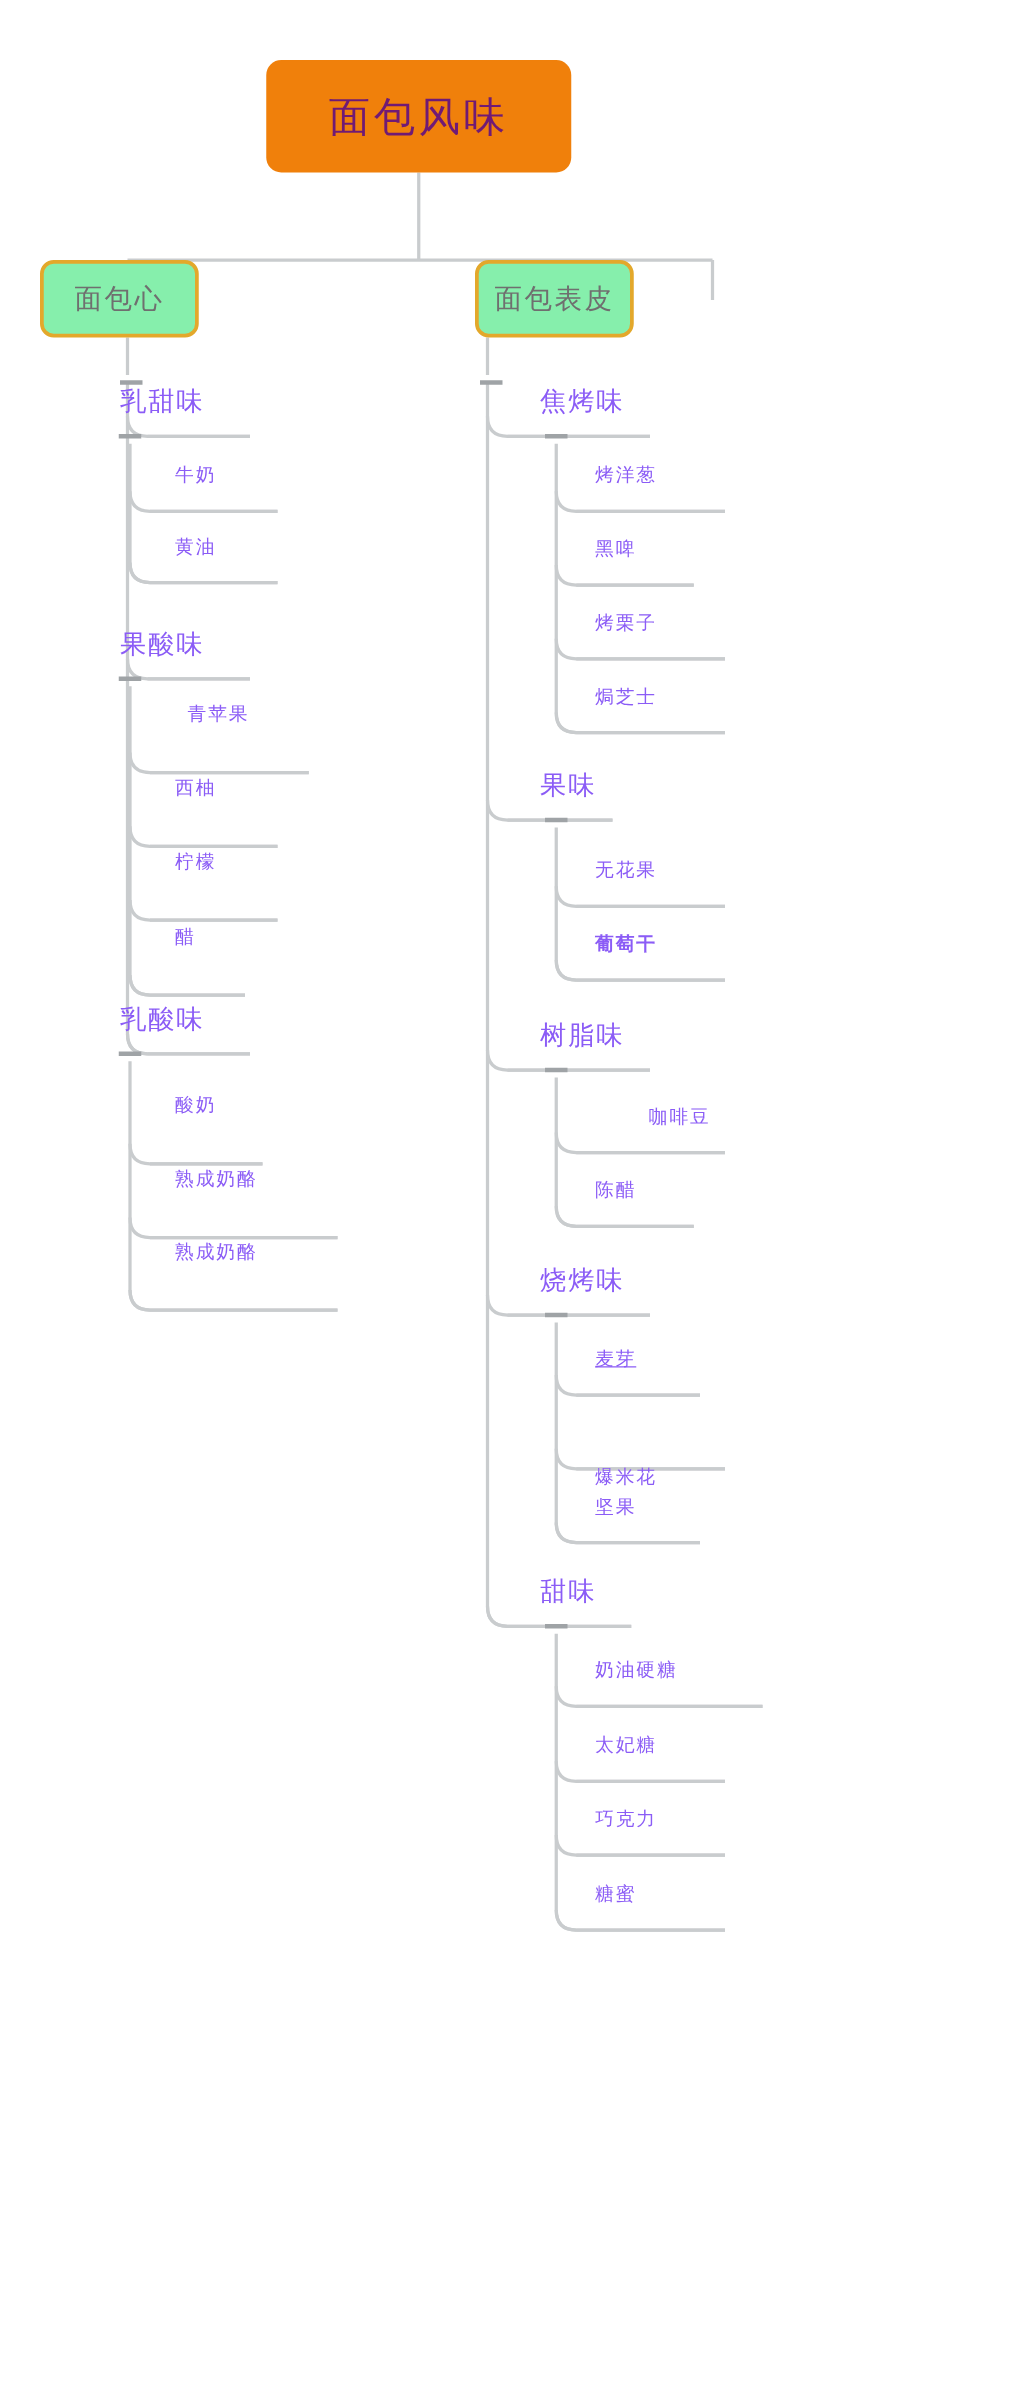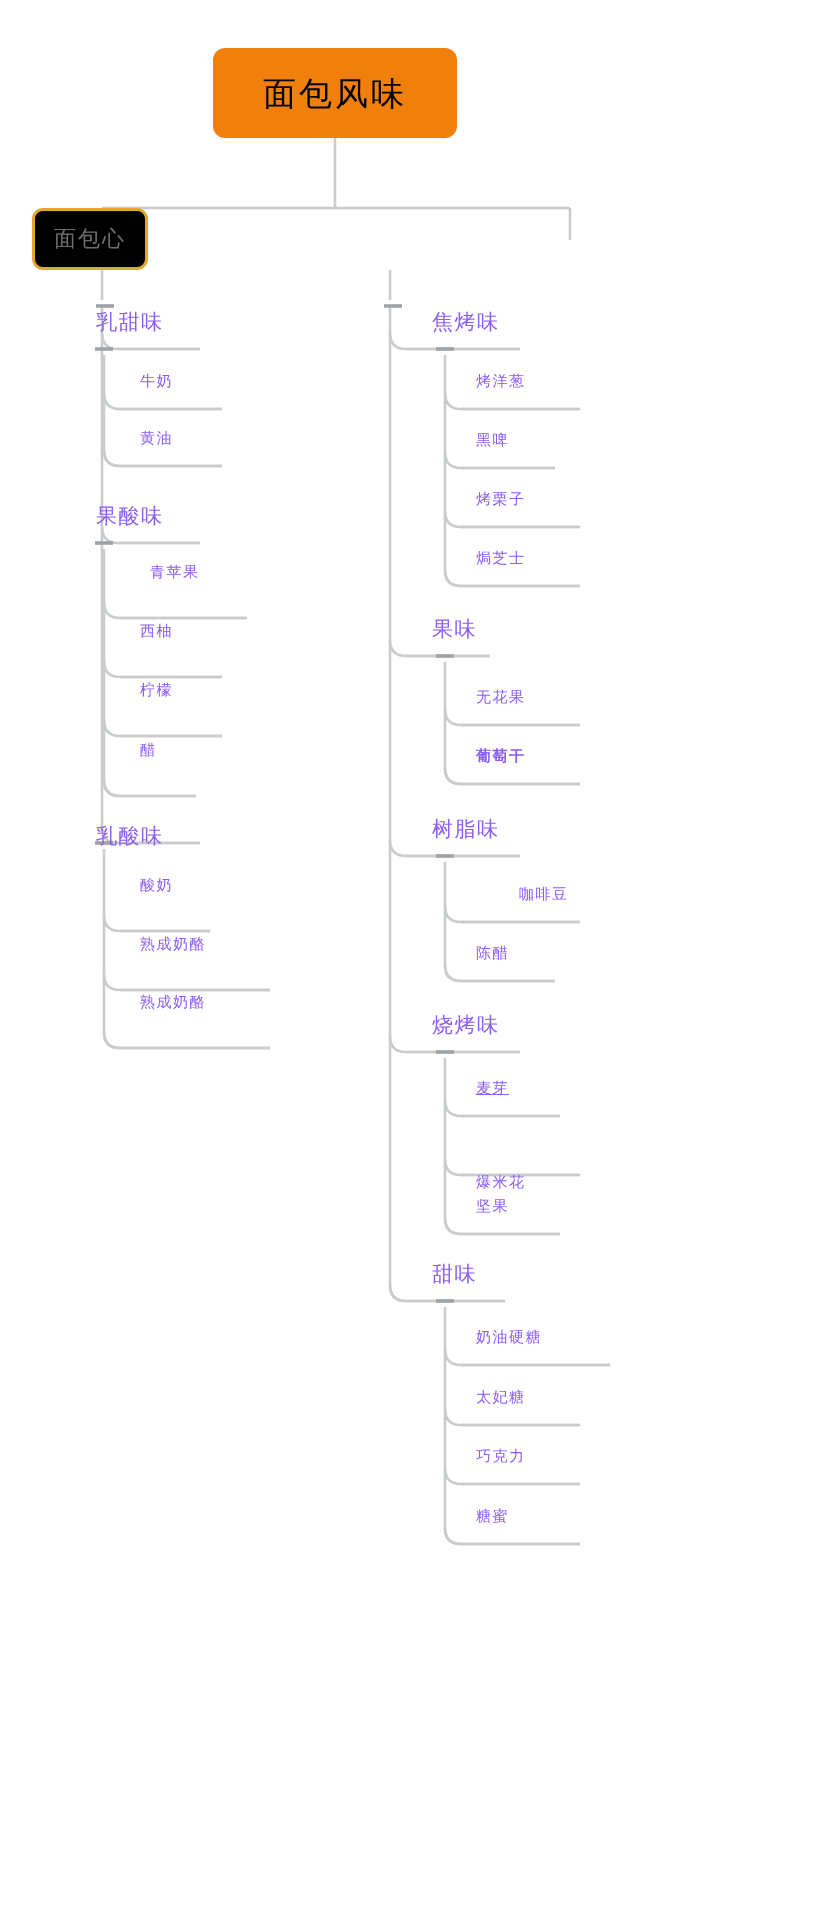--- a/index.html
+++ b/index.html
@@ -31,33 +31,33 @@
     width: 244px;
     height: 90px;
     background: #F0800B;
     border-radius: 12px;
     display: flex;
     align-items: center;
     justify-content: center;
     box-sizing: border-box;
   }
   .root-node .root-label {
-    color: #000000;
+    color: #701a75;
     font-size: 33px;
     letter-spacing: 3px;
     line-height: 1;
     font-weight: 400;
   }
 
   
   .l2-node {
     position: absolute;
-    width: 116px;
+    width: 127px;
     height: 62px;
-    background: #000000;
+    background: #86efac;
     border: 3px solid #E3A82B;
     border-radius: 11px;
     display: flex;
     align-items: center;
     justify-content: center;
     box-sizing: border-box;
   }
   .l2-node .l2-label {
     color: #6f6f6f;
     font-size: 22px;
@@ -202,32 +202,35 @@
 
   </svg>
 
   <div class="root-node">
     <span class="root-label">面包风味</span>
   </div>
 
   <div class="l2-node" id="l2-left">
     <span class="l2-label">面包心</span>
   </div>
+  <div class="l2-node" id="l2-right">
+    <span class="l2-label">面包表皮</span>
+  </div>
 
   <div class="node-label lvl3" style="left:96px;  top:311px;">乳甜味</div>
   <div class="node-label lvl4" style="left:140px; top:373px;">牛奶</div>
   <div class="node-label lvl4" style="left:140px; top:430px;">黄油</div>
 
   <div class="node-label lvl3" style="left:96px;  top:505px;">果酸味</div>
   <div class="node-label lvl4" style="left:140px; top:564px;margin-left:10px;">青苹果</div>
   <div class="node-label lvl4" style="left:140px; top:623px;">西柚</div>
   <div class="node-label lvl4" style="left:140px; top:682px;">柠檬</div>
   <div class="node-label lvl4" style="left:140px; top:742px;">醋</div>
 
-  <div class="node-label lvl3" style="left:96px;  top:805px;margin-top:20px;">乳酸味</div>
+  <div class="node-label lvl3" style="left:96px;  top:805px;">乳酸味</div>
   <div class="node-label lvl4" style="left:140px; top:877px;">酸奶</div>
   <div class="node-label lvl4" style="left:140px; top:936px;">熟成奶酪</div>
   <div class="node-label lvl4" style="left:140px; top:994px;">熟成奶酪</div>
 
   <div class="node-label lvl3" style="left:432px; top:311px;">焦烤味</div>
   <div class="node-label lvl4" style="left:476px; top:373px;">烤洋葱</div>
   <div class="node-label lvl4" style="left:476px; top:432px;">黑啤</div>
   <div class="node-label lvl4" style="left:476px; top:491px;">烤栗子</div>
   <div class="node-label lvl4" style="left:476px; top:550px;">焗芝士</div>
 

